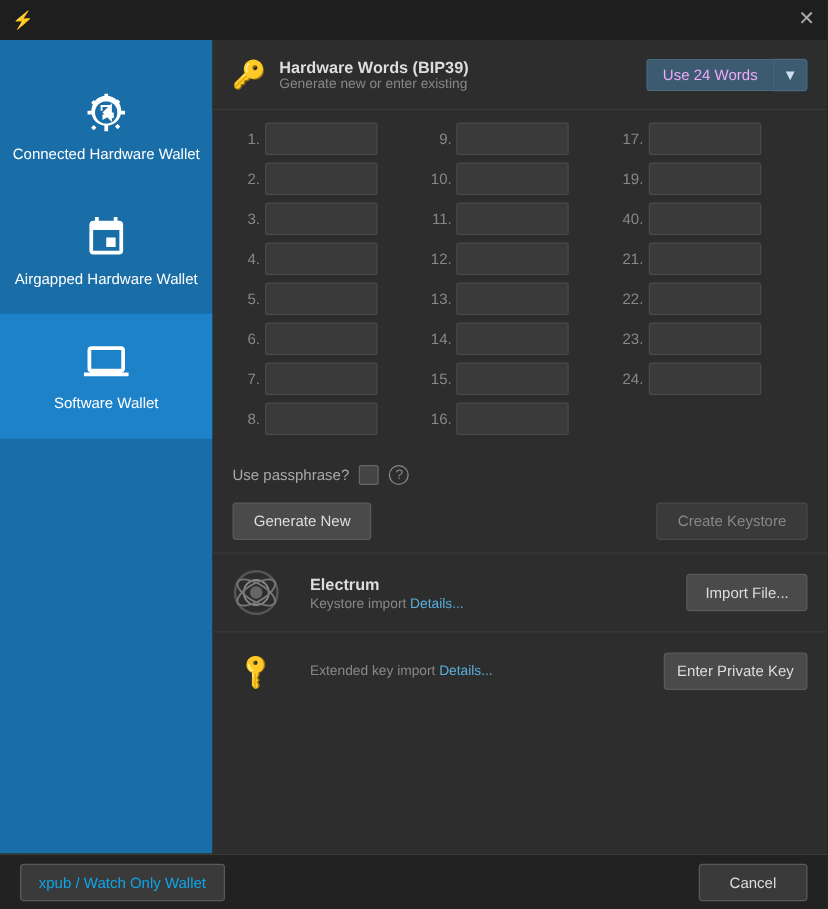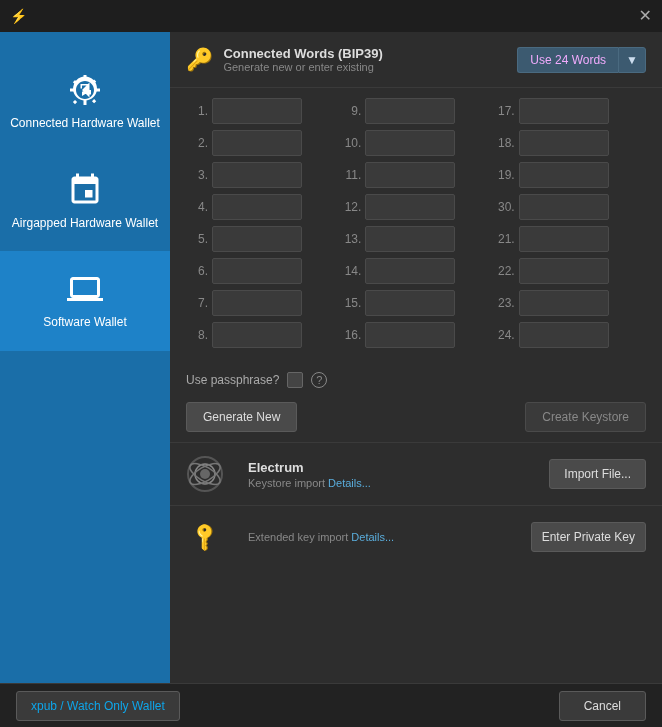--- a/index.html
+++ b/index.html
@@ -391,21 +391,21 @@
       </div>
 
       <div class="sidebar-spacer"></div>
     </div>
 
     <div class="panel">
 
       <div class="section-header">
         <div class="icon">🔑</div>
         <div class="title-info">
-          <h3>Connected Words (BIP39)</h3>
+          <h3>Hardware Words (BIP39)</h3>
           <p>Generate new or enter existing</p>
         </div>
         <div class="words-button-container">
           <button class="use-words-btn">Use 24 Words</button>
           <button class="use-words-dropdown">▼</button>
         </div>
       </div>
 
       <div class="word-grid">
 
@@ -478,29 +478,25 @@
             <input class="word-input" type="text" value="" style="">
           </div>
         </div>
 
         <div class="word-column">
           <div class="word-row">
             <span class="word-num">17.</span>
             <input class="word-input" type="text" value="" style="">
           </div>
           <div class="word-row">
-            <span class="word-num">18.</span>
-            <input class="word-input" type="text" value="" style="">
-          </div>
-          <div class="word-row">
             <span class="word-num">19.</span>
             <input class="word-input" type="text" value="" style="">
           </div>
           <div class="word-row">
-            <span class="word-num">30.</span>
+            <span class="word-num">40.</span>
             <input class="word-input" type="text" value="" style="">
           </div>
           <div class="word-row">
             <span class="word-num">21.</span>
             <input class="word-input" type="text" value="" style="">
           </div>
           <div class="word-row">
             <span class="word-num">22.</span>
             <input class="word-input" type="text" value="" style="">
           </div>

